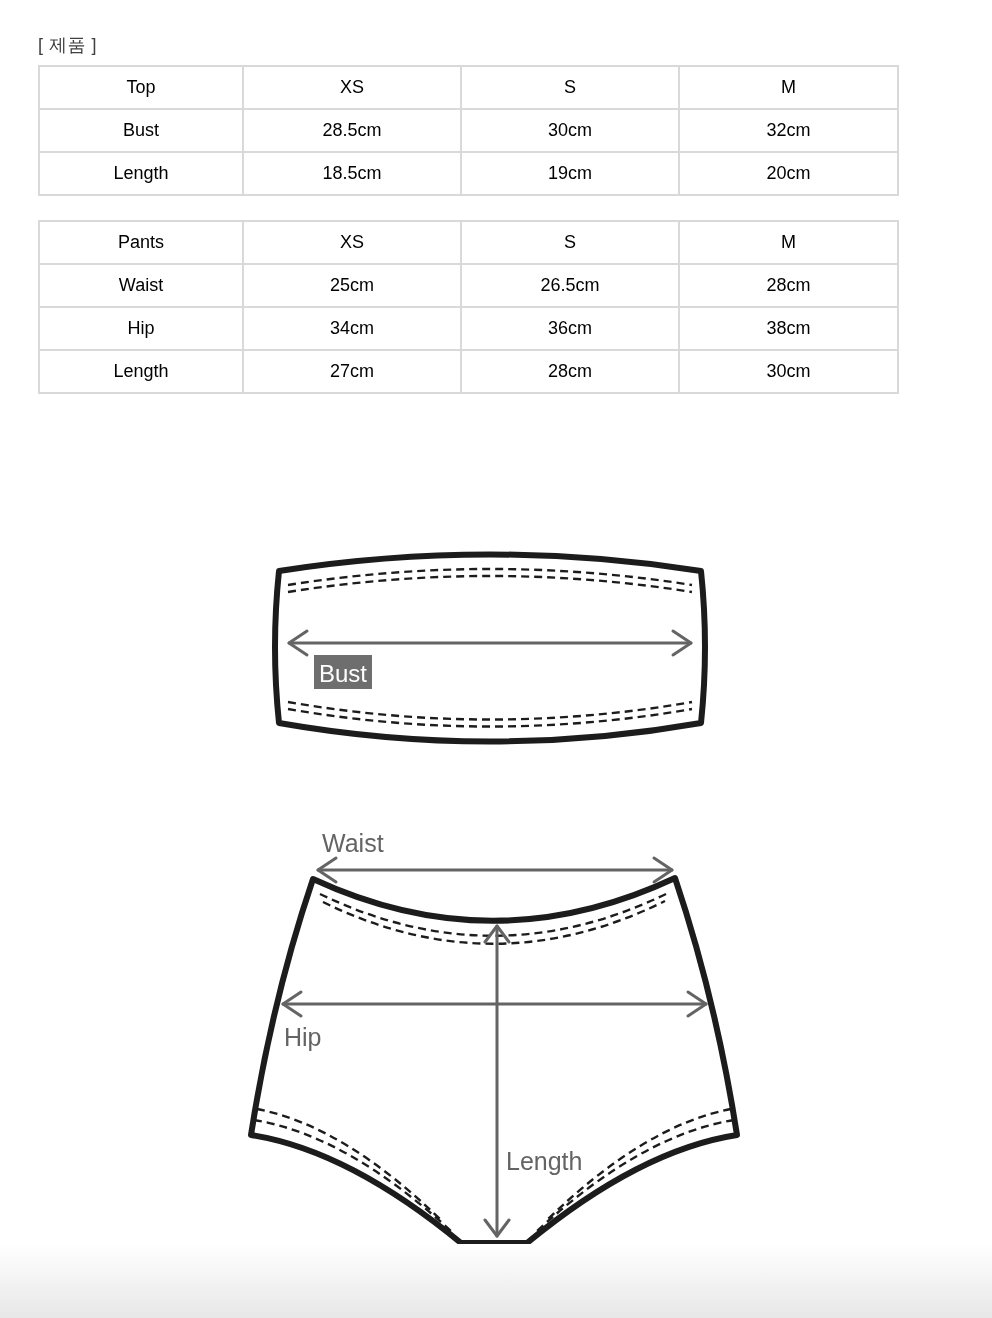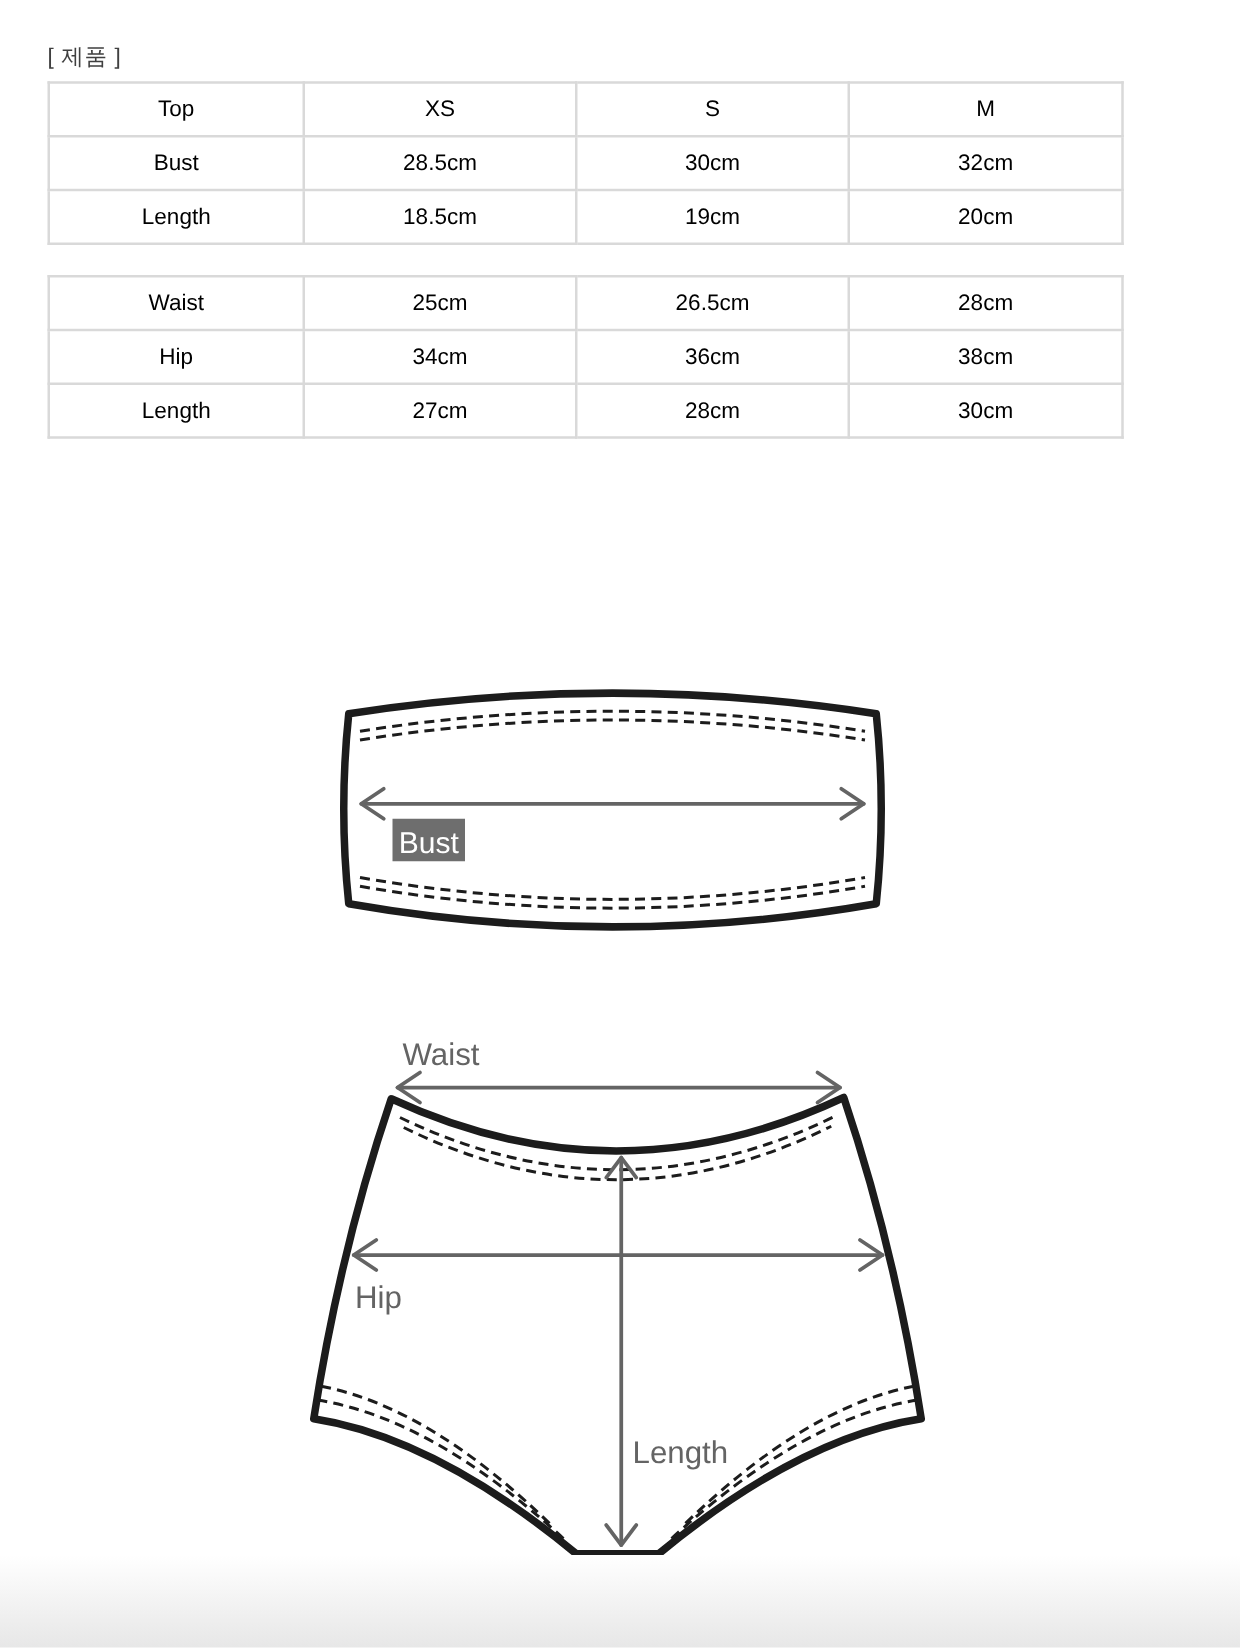--- a/index.html
+++ b/index.html
@@ -114,20 +114,26 @@
 
 <table class="size-table" id="table-pants">
   <colgroup>
       <col style="width:204px">
       <col style="width:218px">
       <col style="width:218px">
       <col style="width:219px">
     </colgroup>
   <tbody>
     <tr>
+      <td>Pants</td>
+      <td>XS</td>
+      <td>S</td>
+      <td>M</td>
+    </tr>
+    <tr>
       <td>Waist</td>
       <td>25cm</td>
       <td>26.5cm</td>
       <td>28cm</td>
     </tr>
     <tr>
       <td>Hip</td>
       <td>34cm</td>
       <td>36cm</td>
       <td>38cm</td>

